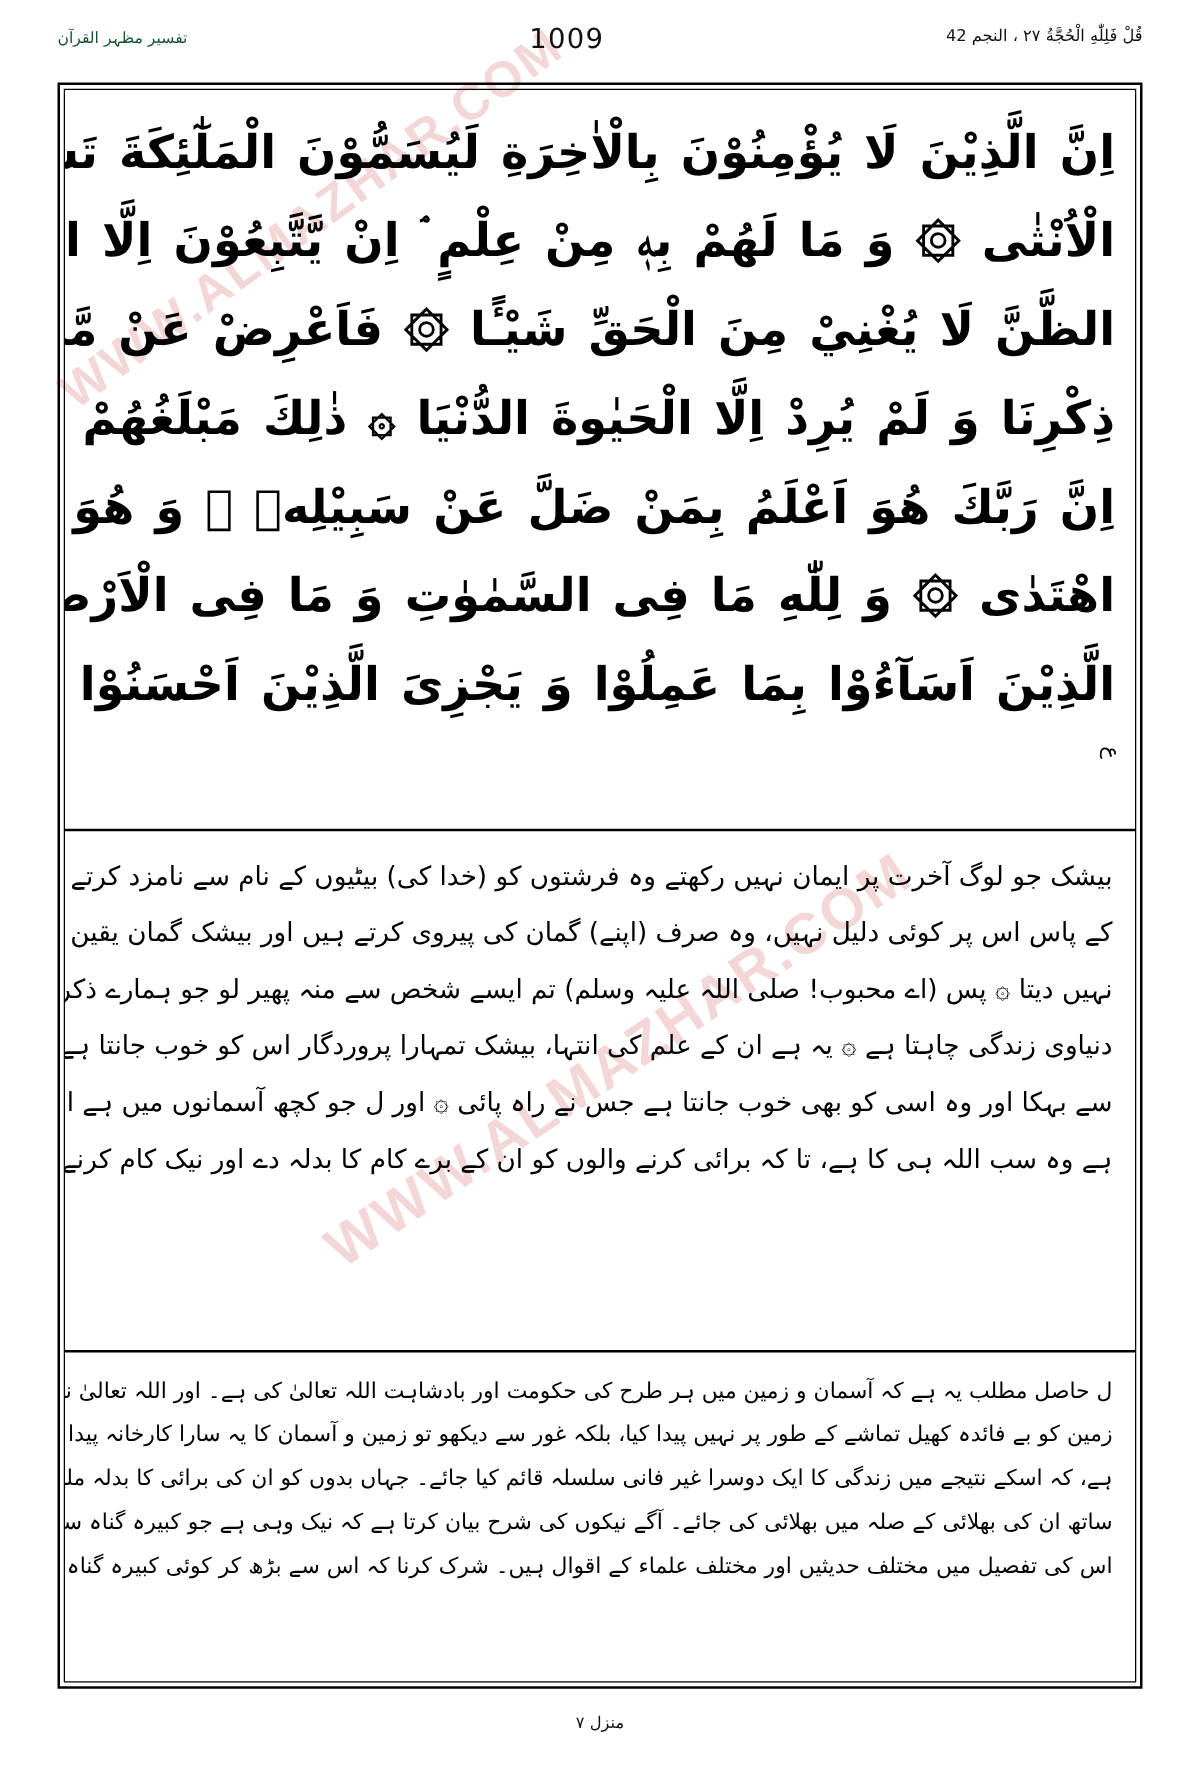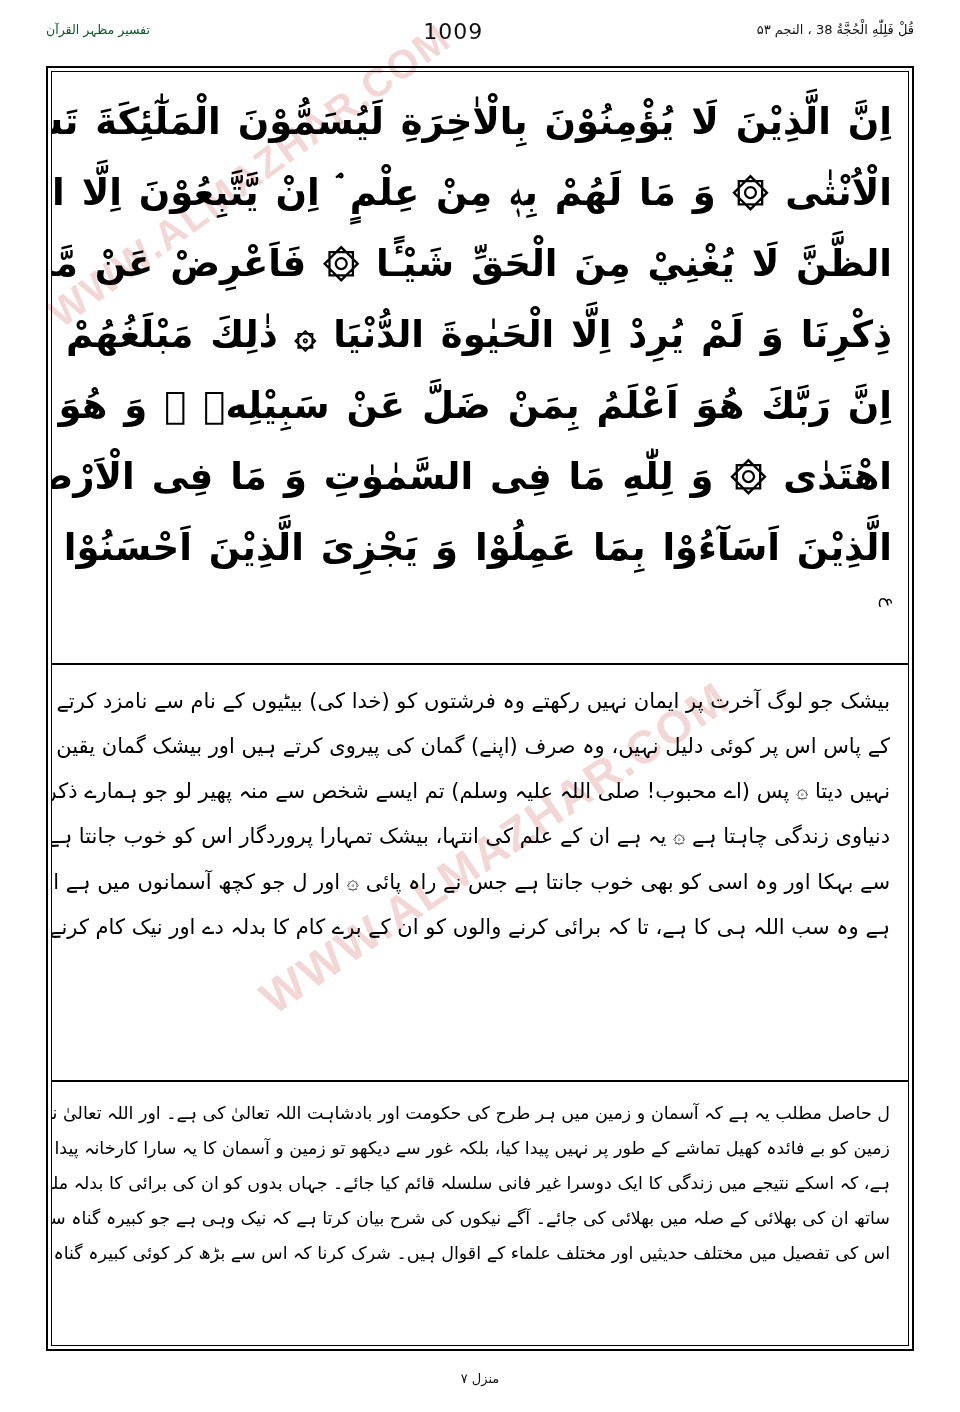--- a/index.html
+++ b/index.html
@@ -202,21 +202,21 @@
 </style>
 </head>
 <body>
 
 <div class="page">
 
   <div class="watermark wm1">WWW.ALMAZHAR.COM</div>
   <div class="watermark wm2">WWW.ALMAZHAR.COM</div>
 
   <div class="header">
-    <div class="header-right">قُلْ فَلِلّٰهِ الْحُجَّةُ 38 ، النجم ۵۳</div>
+    <div class="header-right">قُلْ فَلِلّٰهِ الْحُجَّةُ ۲۷ ، النجم 42</div>
     <div class="header-center">1009</div>
     <div class="header-left">تفسیر مظہر القرآن</div>
   </div>
 
   <div class="frame">
     <div class="frame-inner">
 
       <div class="section sec-arabic">
         <div class="arabic">
           <span class="line">اِنَّ الَّذِيْنَ لَا يُؤْمِنُوْنَ بِالْاٰخِرَةِ لَيُسَمُّوْنَ الْمَلٰٓئِكَةَ تَسْمِيَةَ</span>

